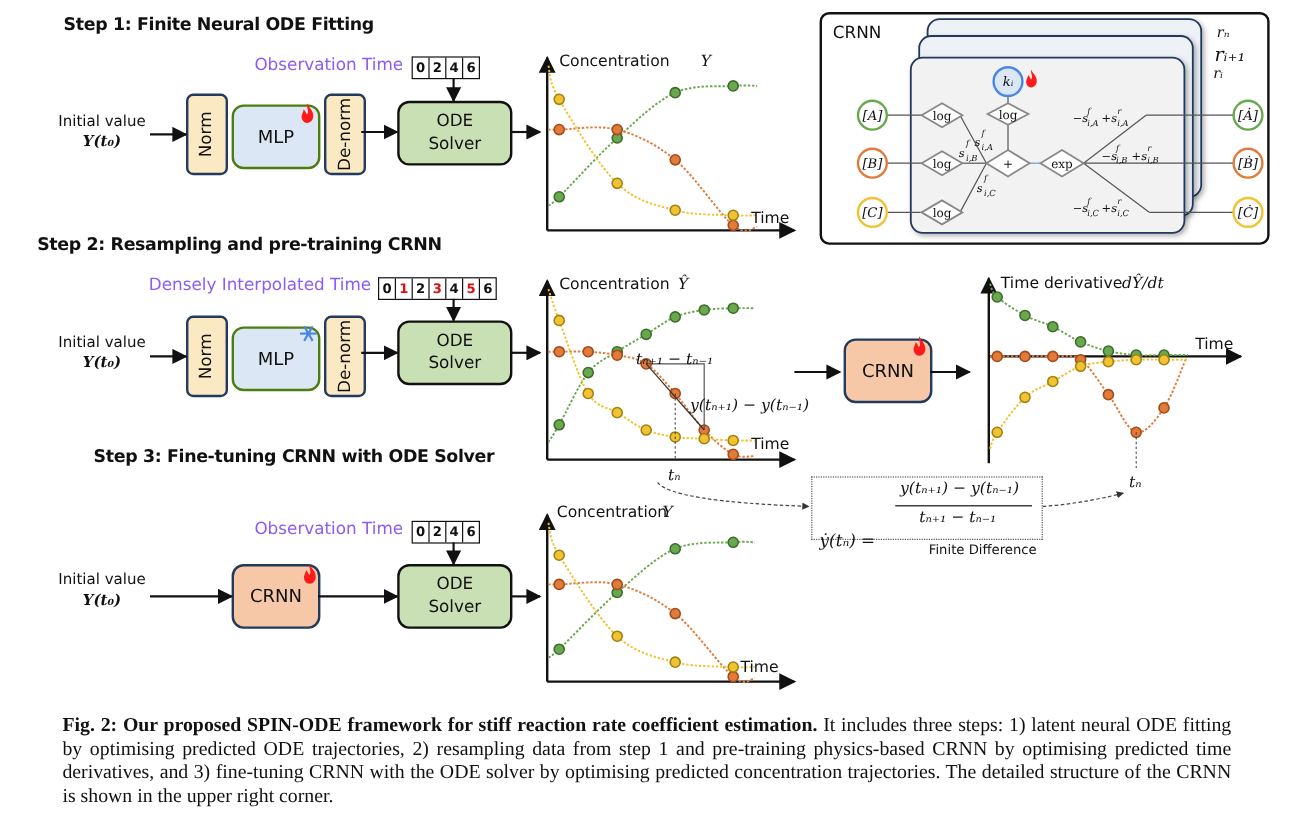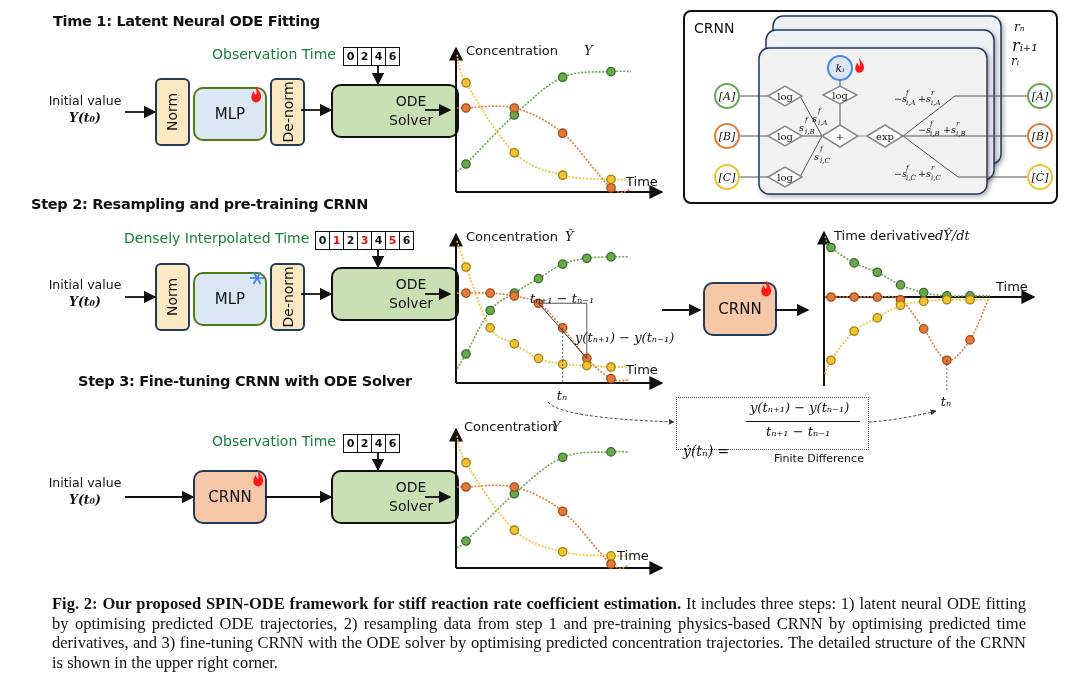--- a/index.html
+++ b/index.html
@@ -1,42 +1,42 @@
 <!DOCTYPE html>
 <html><head>
 <meta charset="utf-8">
 <style>
   html, body { margin:0; padding:0; background:#ffffff; }
   body { width:1080px; height:681px; position:relative; overflow:hidden; font-family:"Liberation Sans", sans-serif; color:#111; }
   .abs { position:absolute; }
   .step-title { position:absolute; font-family:"DejaVu Sans", sans-serif; font-weight:bold; font-size:14.5px; letter-spacing:-0.3px; color:#111; }
-  .lbl { position:absolute; font-family:"DejaVu Sans", sans-serif; font-size:14px; color:#15803d; white-space:nowrap; }
+  .lbl { position:absolute; font-family:"DejaVu Sans", sans-serif; font-size:14px; color:#8b5cf6; white-space:nowrap; }
   .init-lbl { position:absolute; font-family:"DejaVu Sans", sans-serif; font-size:12.5px; text-align:center; width:90px; line-height:17px; }
   .init-lbl .math { font-family:"DejaVu Serif", serif; font-style:italic; }
   .init-lbl .bold { font-weight:bold; }
   .vbox { position:absolute; background:#fbe9c4; border:2px solid #23395d; border-radius:6px; display:flex; align-items:center; justify-content:center; }
   .vbox span { transform:rotate(-90deg); font-family:"DejaVu Sans", sans-serif; font-size:14px; white-space:nowrap; }
   .mlp { position:absolute; background:#dbe7f5; border:2px solid #4d7c0f; border-radius:10px; display:flex; align-items:center; justify-content:center; font-family:"DejaVu Sans", sans-serif; font-size:15px; }
   .crnnbox { position:absolute; background:#f6c8a8; border:2px solid #23395d; border-radius:10px; display:flex; align-items:center; justify-content:center; font-family:"DejaVu Sans", sans-serif; font-size:15px; }
-  .ode { position:absolute; background:#c9dfb4; border:2px solid #111; border-radius:10px; display:flex; flex-direction:column; align-items:center; justify-content:center; font-family:"DejaVu Sans", sans-serif; font-size:14px; line-height:19px;padding-left:32px; }
+  .ode { position:absolute; background:#c9dfb4; border:2px solid #111; border-radius:10px; display:flex; flex-direction:column; align-items:center; justify-content:center; font-family:"DejaVu Sans", sans-serif; font-size:14px; line-height:19px; }
   .timebox { position:absolute; display:flex; border:1.5px solid #111; height:17px; }
   .timebox div { width:13px; border-right:1.5px solid #111; font-family:"DejaVu Sans", sans-serif; font-weight:bold; font-size:11px; text-align:center; line-height:17px; }
   .timebox div:last-child { border-right:none; }
   .timebox div.red { color:#e01010; }
   .caption { position:absolute; left:52px; top:594px; width:974px; font-family:"Liberation Serif", serif; font-size:16.5px; line-height:19.5px; text-align:justify; color:#111; }
   .caption b { font-weight:bold; }
   .crnn-panel { position:absolute; left:683px; top:10px; width:371px; height:190px; border:2px solid #111; border-radius:8px; background:#fff; }
   svg { position:absolute; left:0; top:0; overflow:visible; }
   .serif-i { font-family:"DejaVu Serif", serif; font-style:italic; }
   .fd-box { position:absolute; left:676px; top:397px; width:191px; height:51px; border:1px dotted #555; }
 </style>
 </head>
 <body>
 
-<div class="step-title" style="left:53px;top:13px;">Time 1: Latent Neural ODE Fitting</div>
+<div class="step-title" style="left:53px;top:13px;">Step 1: Finite Neural ODE Fitting</div>
 <div class="lbl" style="left:212px;top:46px;">Observation Time</div>
 <div class="timebox" style="left:343px;top:47px;" id="tb1">
     <div>0</div>
     <div>2</div>
     <div>4</div>
     <div>6</div>
   </div>
 
 <div class="init-lbl" style="left:40px;top:92px;">
   <div>Initial value</div>

